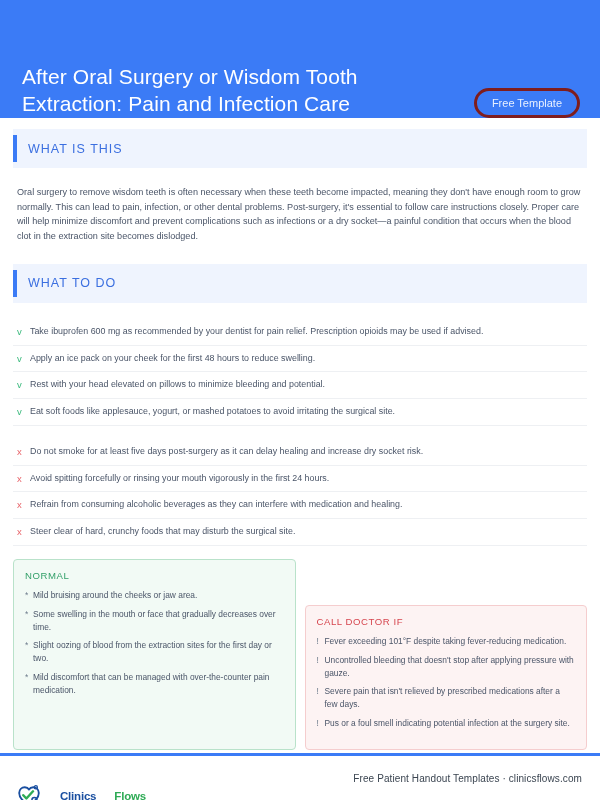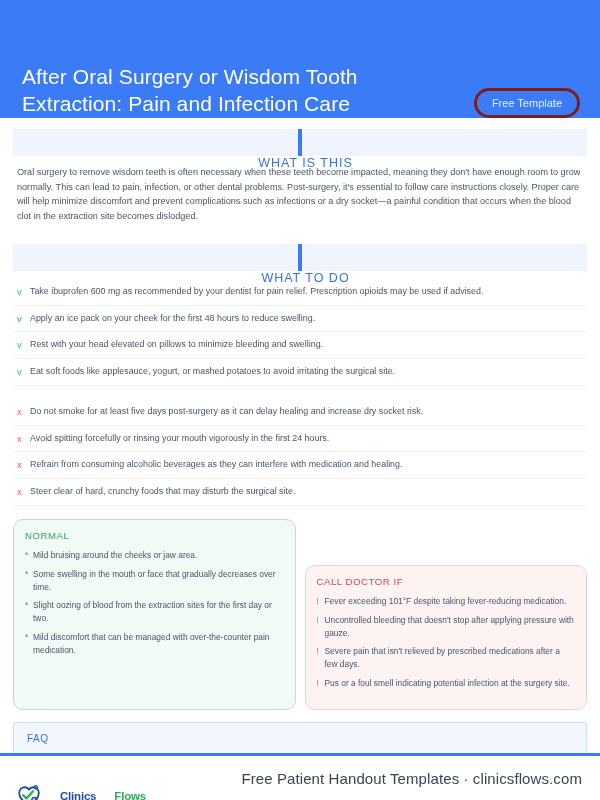--- a/index.html
+++ b/index.html
@@ -60,23 +60,22 @@
     flex: 1 1 auto;
     padding: 11px 13px 0 13px;
     min-height: 0;
     overflow: hidden;
   }
 
   
   .sec-head {
     display: flex;
     align-items: center;
-    height: 27px;
-    margin-bottom: 8px;
-    flex-direction: column;
+    height: 39px;
+    margin-bottom: 16px;
   }
   .sec-head .bar {
     width: 4px;
     height: 27px;
     flex: none;
   }
   .sec-head .label {
     font-size: 12.5px;
     letter-spacing: 1.0px;
     padding-left: 11px;
@@ -122,21 +121,21 @@
   .row .txt { flex: 1; }
 
   
   .cols {
     display: flex;
     gap: 9px;
     margin-bottom: 12px;
   }
   .box {
     flex: 1 1 0;
-    border-radius: 10px;
+    border-radius: 4px;
     padding: 10px 11px 12px 11px;
     min-height: 145px;
   }
   .box.normal {
     background: #f2faf5;
     border: 1px solid #b9e2ca;
   }
   .box.call {
     background: #fdf3f3;
     border: 1px solid #f5cdce;
@@ -204,21 +203,21 @@
   .brand {
     display: flex;
     align-items: center;
     gap: 18px;
     margin-top: 35px;
   }
   .brand-word { font-size: 11.5px; font-weight: bold; letter-spacing: -0.2px; }
   .brand-word.a { color: #1a4fa0; }
   .brand-word.b { color: #2eab55; }
   .footer-right {
-    font-size: 15px;
+    font-size: 10px;
     color: #3a4450;
     letter-spacing: 0.1px;
   }
 </style>
 </head>
 <body>
 
 <div class="page">
 
   <div class="header">
@@ -242,21 +241,21 @@
       <div class="row ok">
         <span class="mk">v</span>
         <span class="txt">Take ibuprofen 600 mg as recommended by your dentist for pain relief. Prescription opioids may be used if advised.</span>
       </div>
       <div class="row ok">
         <span class="mk">v</span>
         <span class="txt">Apply an ice pack on your cheek for the first 48 hours to reduce swelling.</span>
       </div>
       <div class="row ok">
         <span class="mk">v</span>
-        <span class="txt">Rest with your head elevated on pillows to minimize bleeding and swelling.</span>
+        <span class="txt">Rest with your head elevated on pillows to minimize bleeding and potential.</span>
       </div>
       <div class="row ok">
         <span class="mk">v</span>
         <span class="txt">Eat soft foods like applesauce, yogurt, or mashed potatoes to avoid irritating the surgical site.</span>
       </div>
     </div>
 
     <div class="list">
       <div class="row no">
         <span class="mk">x</span>

